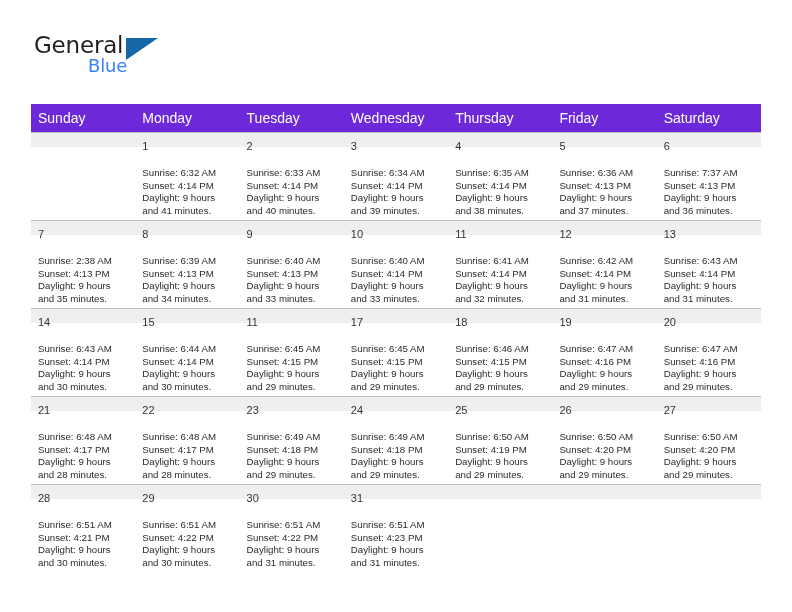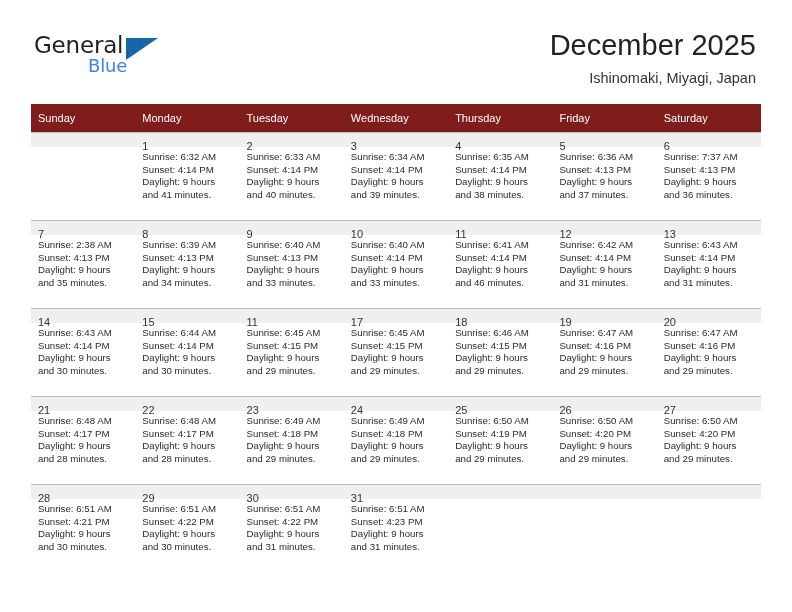--- a/index.html
+++ b/index.html
@@ -91,23 +91,23 @@
   
   .calendar {
     position: absolute;
     left: 31px;
     top: 104px;
     width: 730px;
     border-collapse: collapse;
     table-layout: fixed;
   }
   .calendar th {
-    background: #7f1d1d;
+    background: #6d28d9;
     color: #ffffff;
-    font-size: 11px;
+    font-size: 14px;
     font-weight: 400;
     text-align: left;
     padding: 5px 0 5px 7px;
     height: 18px;
     border: none;
     margin-left: 35px;
   }
   .calendar td {
     vertical-align: top;
     width: 104.28px;
@@ -129,21 +129,21 @@
   }
   .daynum {
     font-size: 11px;
     color: #333333;
     line-height: 12px;
   }
   .cell.empty .daynum-bar {
     background: #efefef;
   }
   .cell-body {
-    padding: 4px 5px 0 7px;
+    padding: 20px 5px 0 7px;
   }
   .cell-body div {
     font-size: 9.7px;
     line-height: 12.6px;
     color: #2b2b2b;
     white-space: nowrap;
   }
   tr.week-row td {
     border-bottom: none;
   }
@@ -154,24 +154,20 @@
 <div class="page">
 
   <div class="header">
 
     <div class="brand">
       <span class="brand-general">General</span>
       <span class="brand-mark"></span>
       <span class="brand-blue">Blue</span>
     </div>
 
-    <div class="title-block">
-      <div class="cal-title">December 2025</div>
-      <div class="cal-subtitle">Ishinomaki, Miyagi, Japan</div>
-    </div>
 
   </div>
 
   <table class="calendar">
     <thead>
       <tr>
         <th>Sunday</th>
         <th>Monday</th>
         <th>Tuesday</th>
         <th>Wednesday</th>
@@ -300,21 +296,21 @@
               </div>
             </div>
           </td>
           <td>
             <div class="cell">
               <div class="daynum-bar"><span class="daynum">11</span></div>
               <div class="cell-body">
                 <div>Sunrise: 6:41 AM</div>
                 <div>Sunset: 4:14 PM</div>
                 <div>Daylight: 9 hours</div>
-                <div>and 46 minutes.</div>
+                <div>and 32 minutes.</div>
               </div>
             </div>
           </td>
           <td>
             <div class="cell">
               <div class="daynum-bar"><span class="daynum">12</span></div>
               <div class="cell-body">
                 <div>Sunrise: 6:42 AM</div>
                 <div>Sunset: 4:14 PM</div>
                 <div>Daylight: 9 hours</div>

